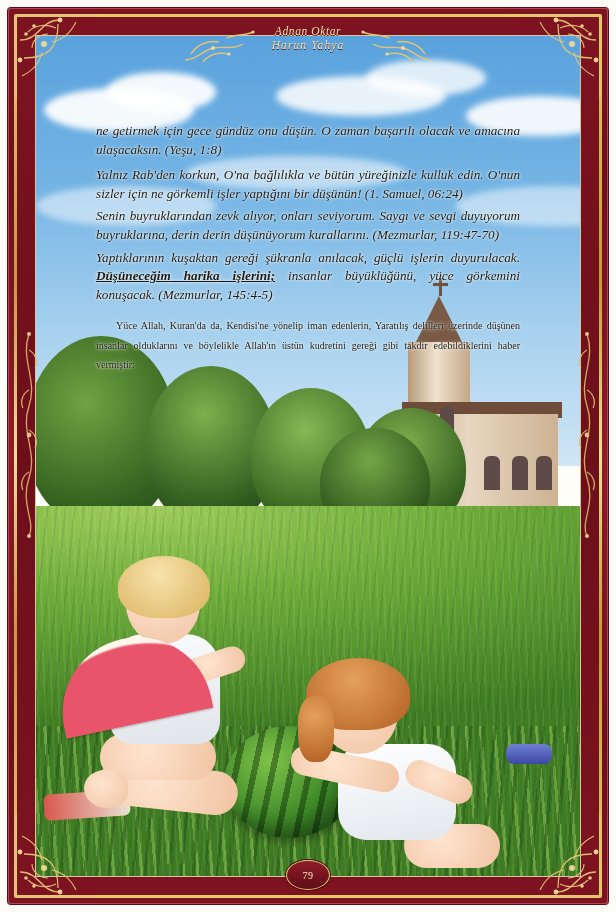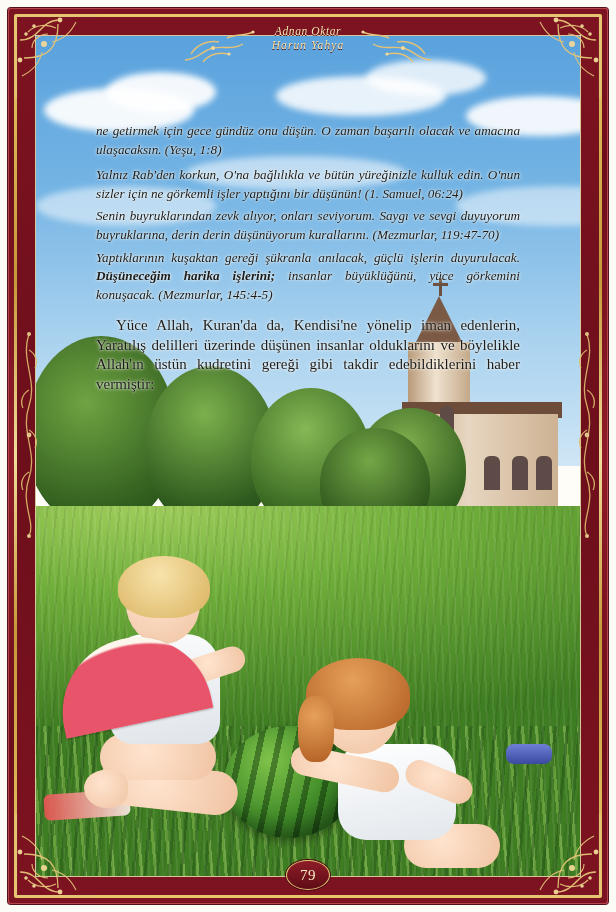--- a/index.html
+++ b/index.html
@@ -197,41 +197,41 @@
   .textwrap{
     position:absolute;left:60px;right:60px;top:86px;
     color:#1b1b1b;
   }
   .quote{
     font-style:italic;font-size:13.2px;line-height:18.6px;
     text-align:justify;margin:0 0 4px 0;
     text-shadow:0 0 2px rgba(255,253,245,.95), 0 0 4px rgba(255,253,245,.8);
   }
   .quote.first{margin-bottom:7px;}
-  .quote b{font-weight:bold;font-style:italic;}
+  .quote b{font-weight:bold;font-style:italic;text-decoration:underline;}
   .para{
-    font-size:15px;line-height:19.4px;text-align:justify;
+    font-size:10px;line-height:19.4px;text-align:justify;
     margin:12px 0 0 0;text-indent:20px;
     text-shadow:0 0 2px rgba(255,253,245,.95), 0 0 4px rgba(255,253,245,.8);
   }
 
   
   .pagenum-wrap{
     position:absolute;left:50%;bottom:22px;transform:translateX(-50%);
     width:44px;height:30px;
   }
   .pagenum-oval{
     position:absolute;inset:0;border-radius:50%;
     background:linear-gradient(180deg,#8e1c28,#5f0d16);
     border:1.5px solid #e2c372;
     box-shadow:0 0 0 1px #4d0a12;
   }
   .pagenum{
     position:absolute;inset:0;display:flex;align-items:center;justify-content:center;
-    color:#f8ecc4;font-size:15px;letter-spacing:.5px;
+    color:#f8ecc4;font-size:10px;letter-spacing:.5px;
   }
 </style>
 </head>
 <body>
 
 <div class="page">
 
   <div class="border-outer"></div>
   <div class="border-gold"></div>
   <div class="border-inner-red"></div>

